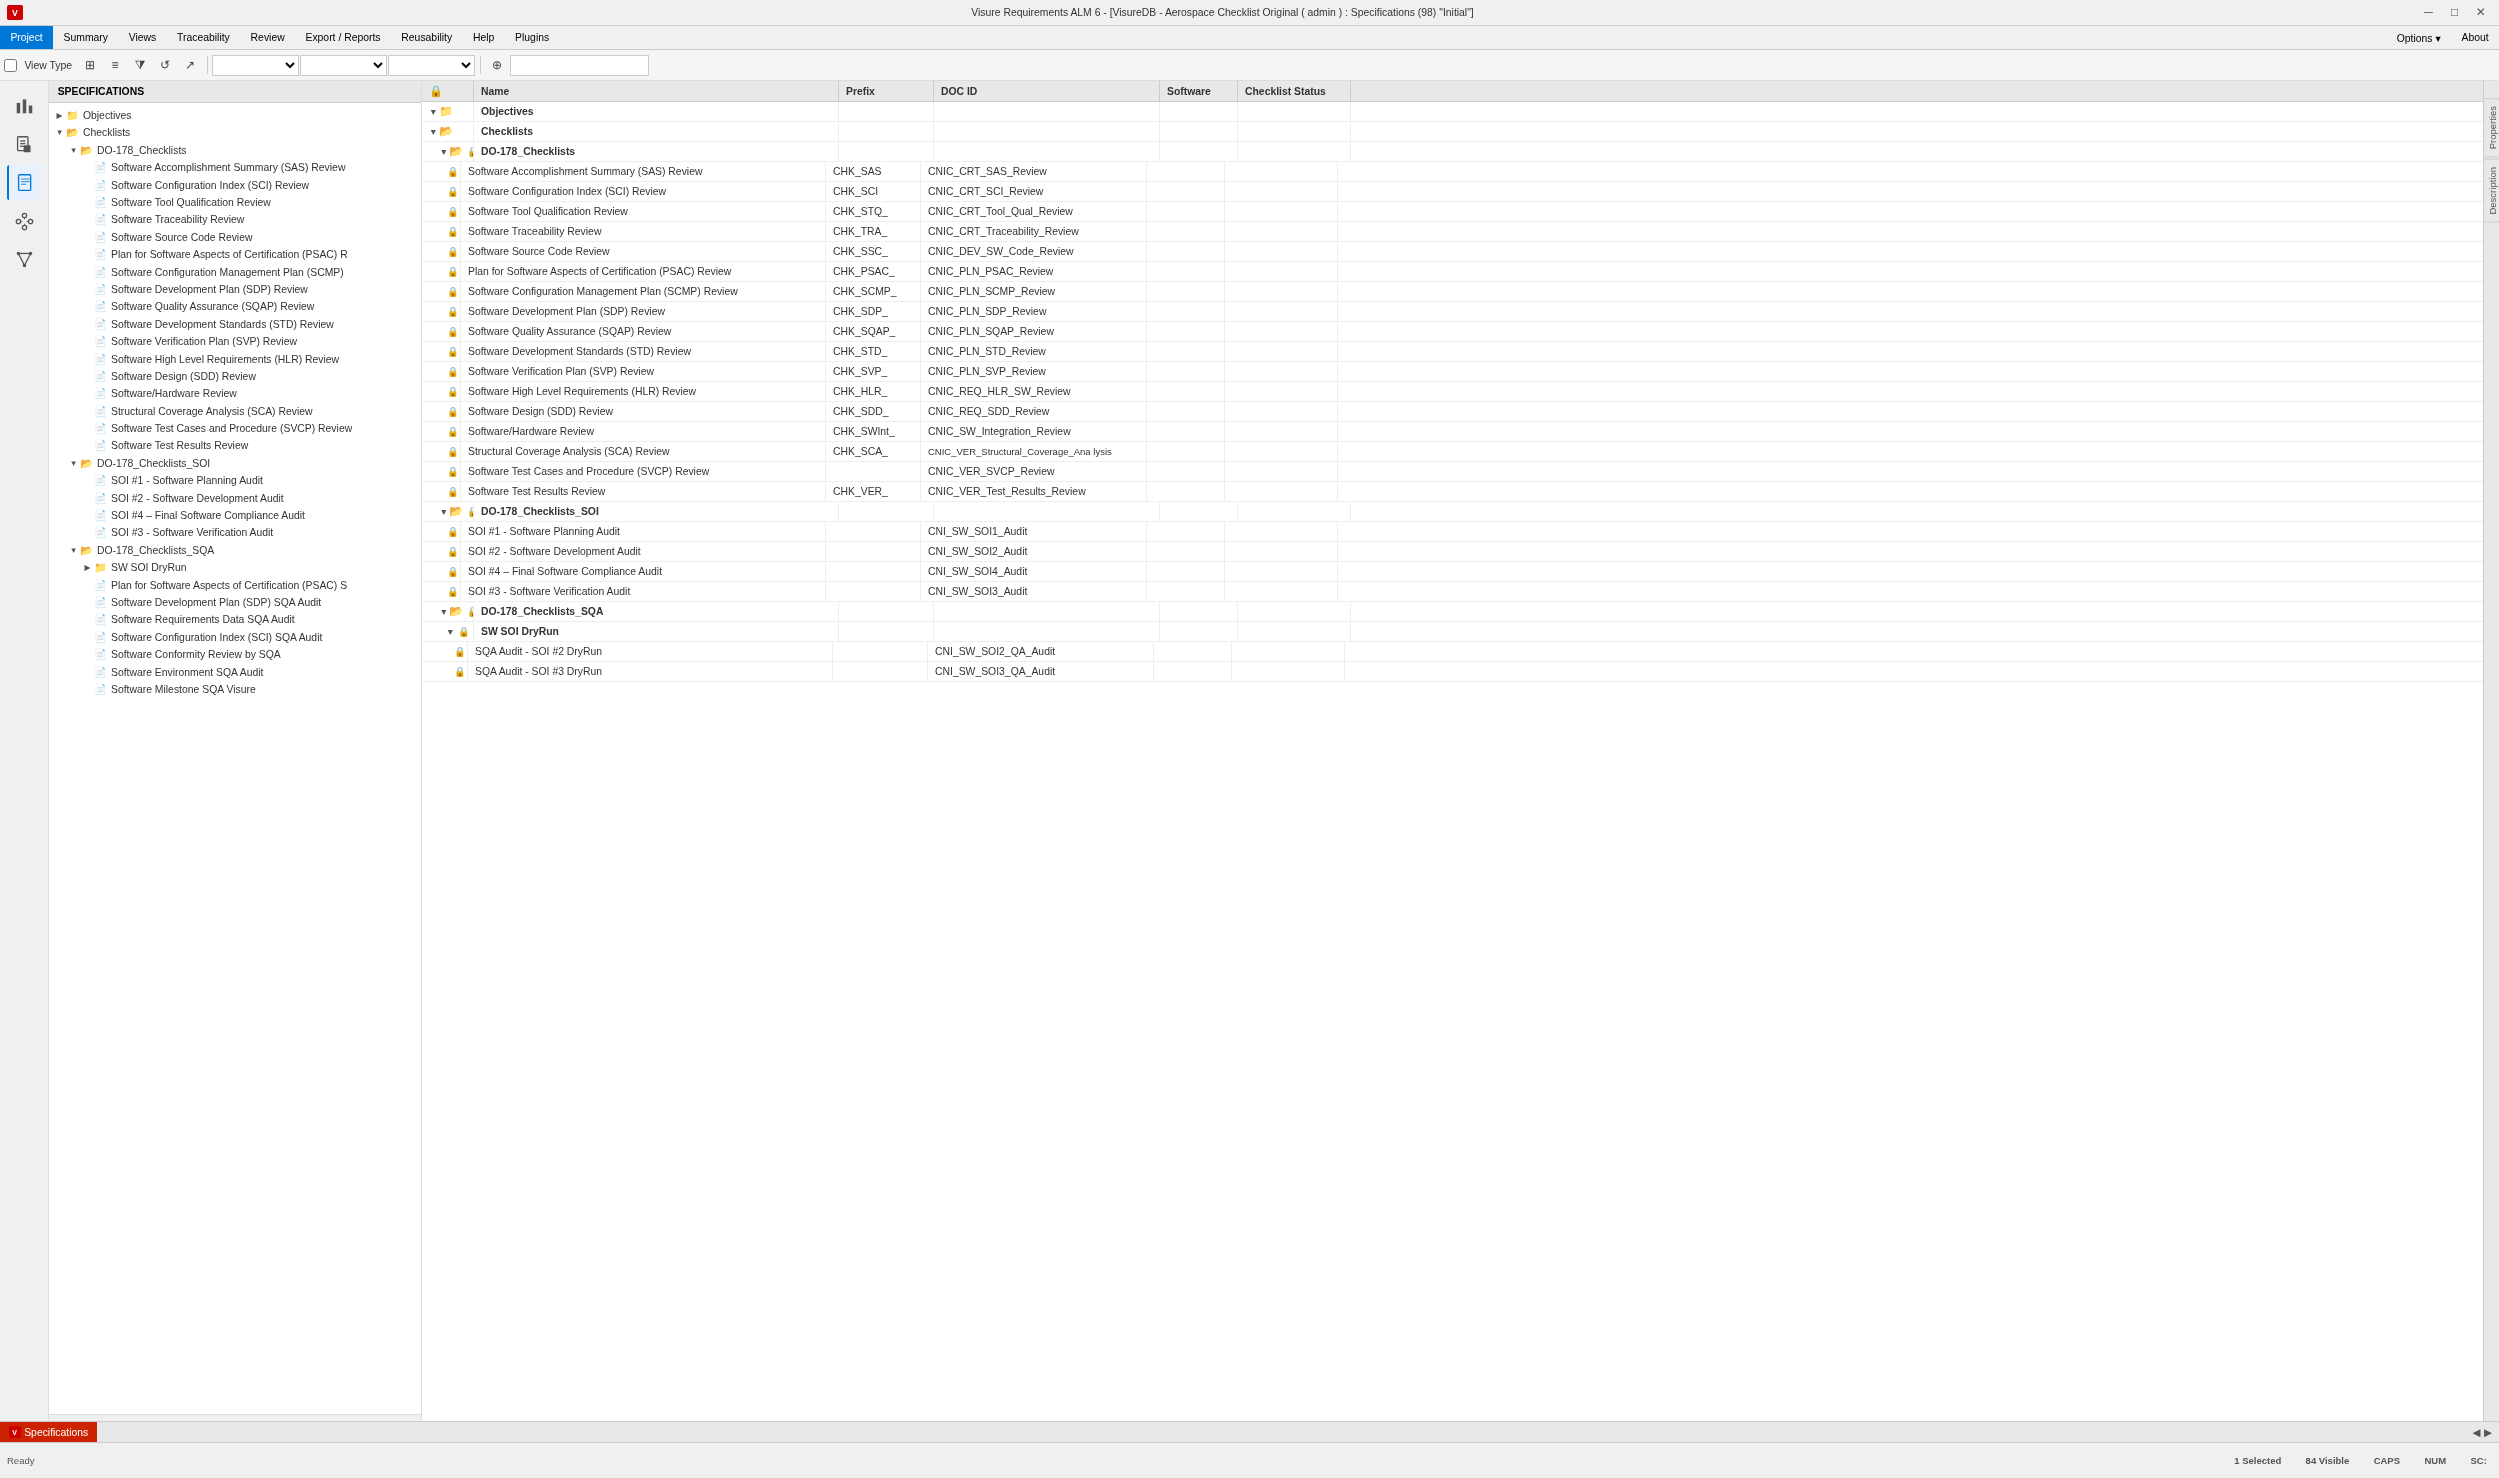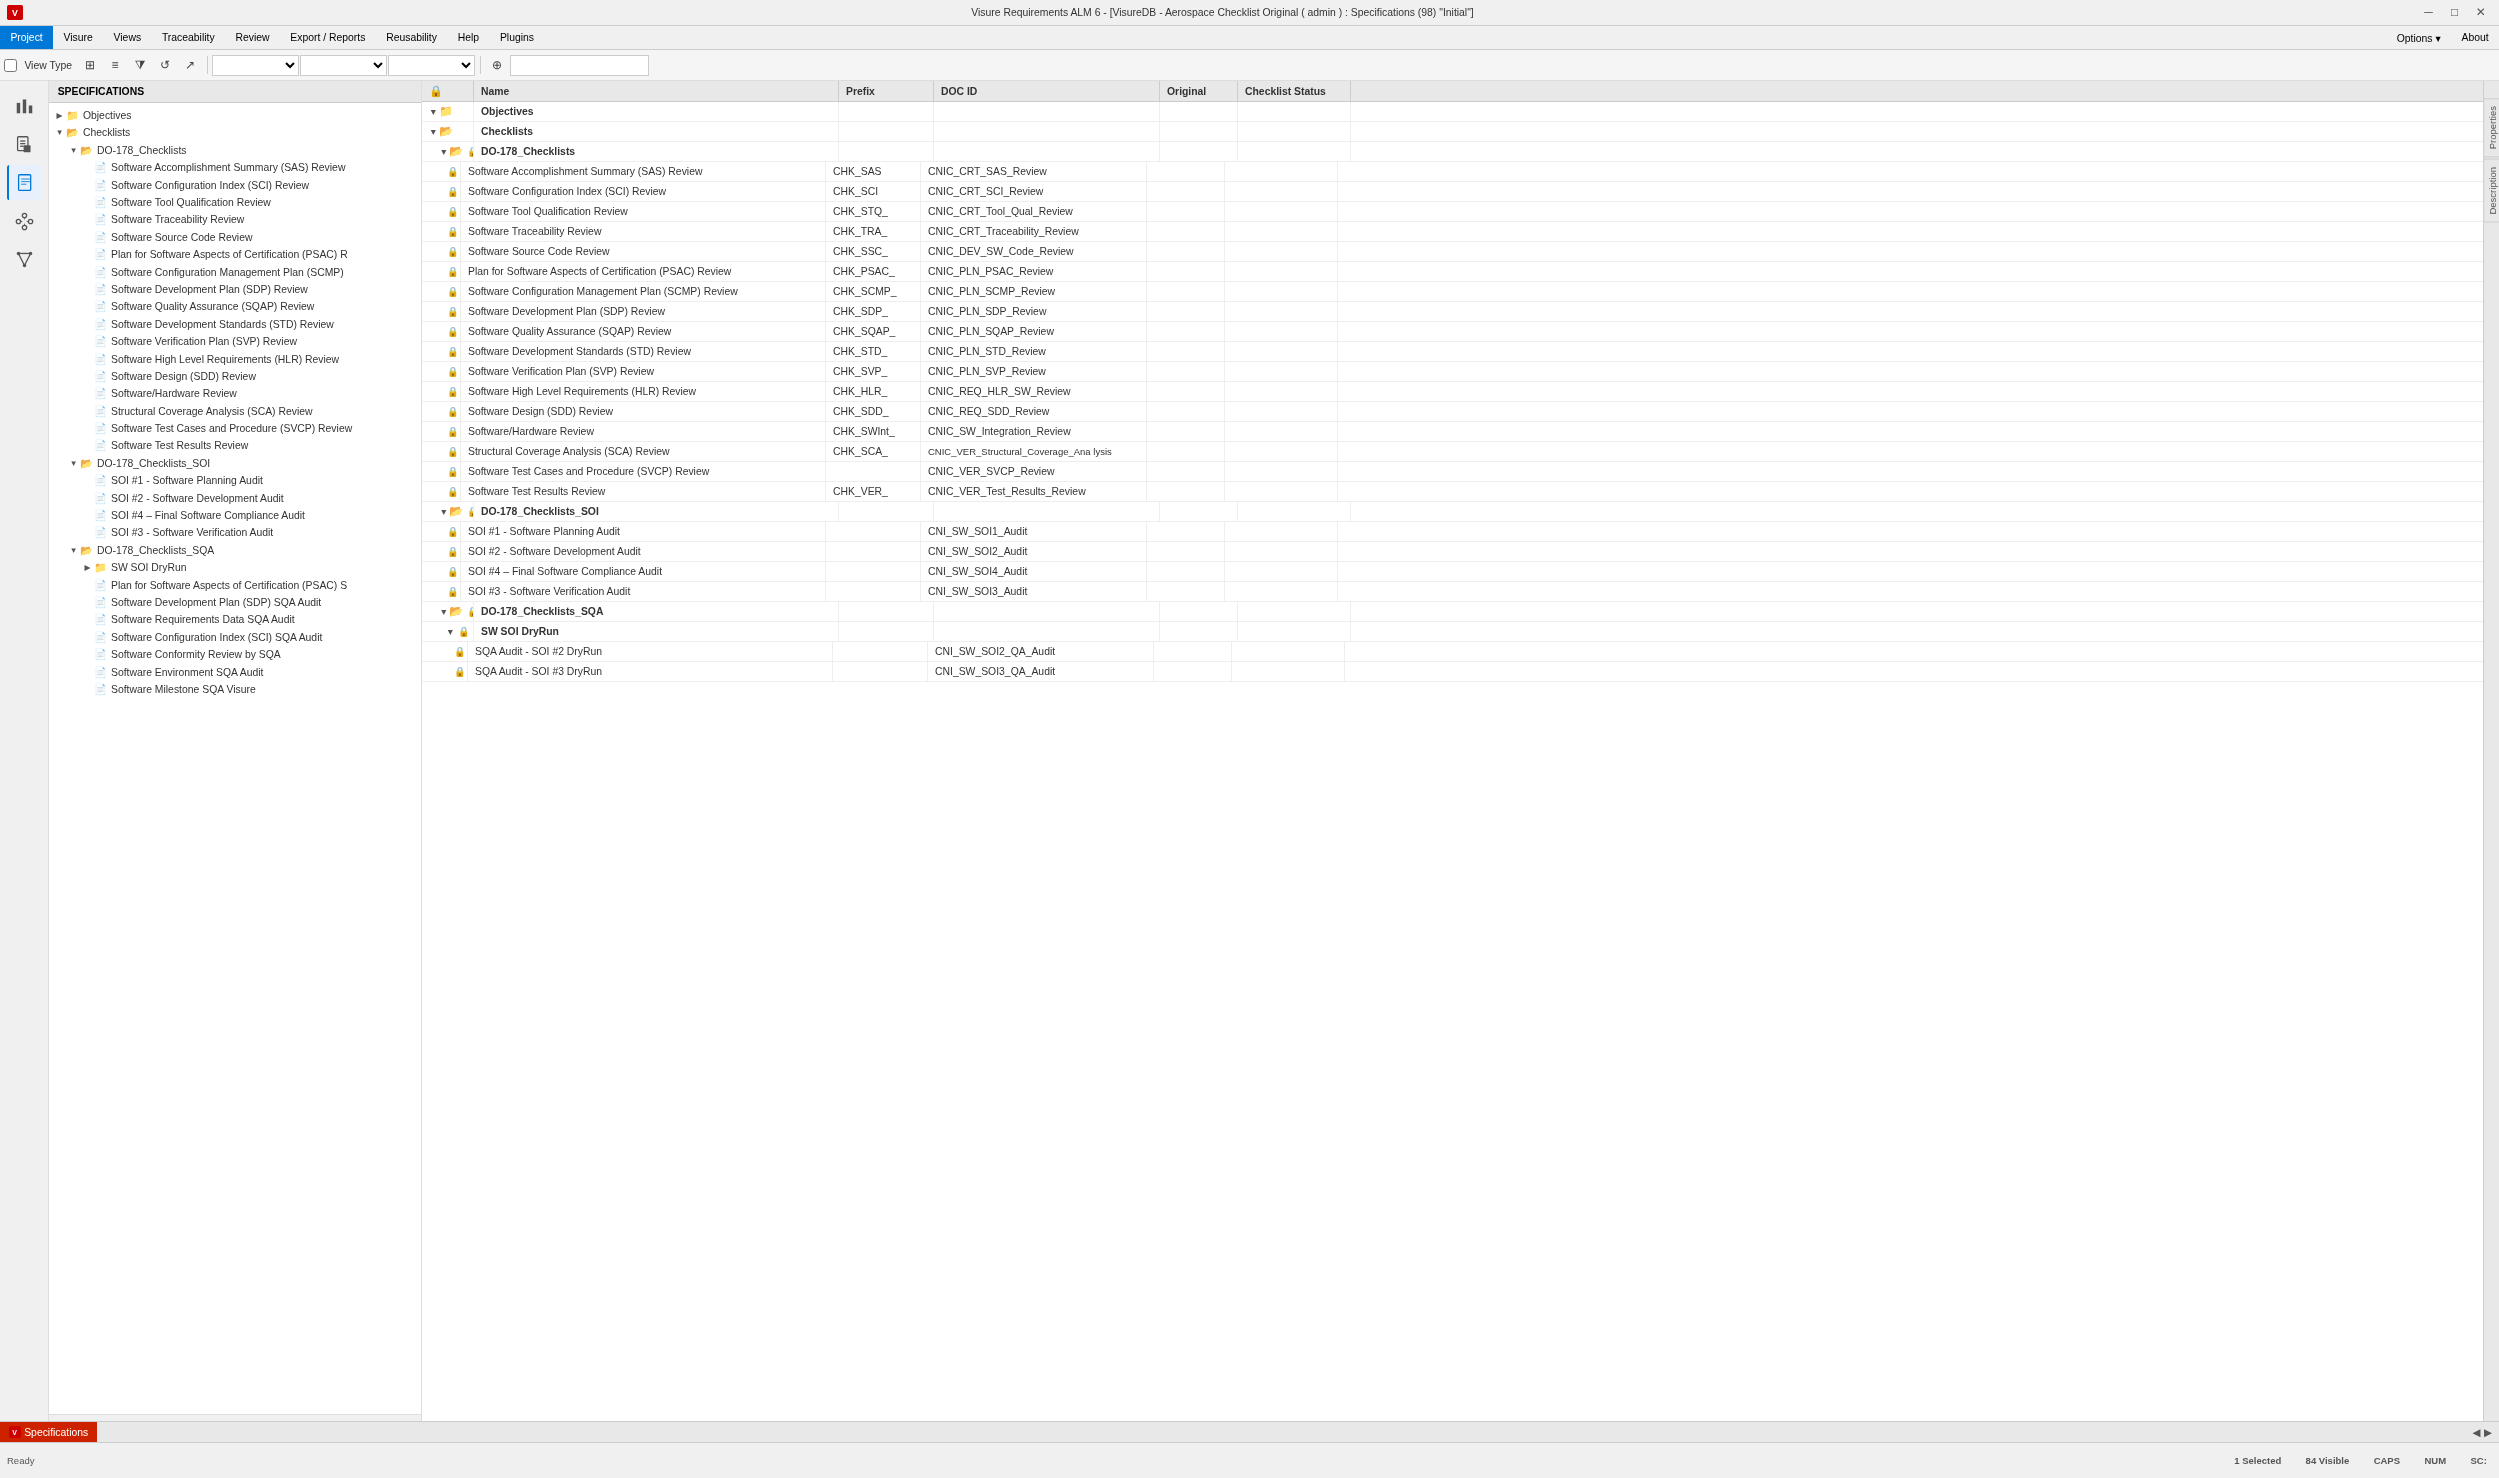--- a/index.html
+++ b/index.html
@@ -89,21 +89,21 @@
   <span class="title-bar-text">Visure Requirements ALM 6 - [VisureDB - Aerospace Checklist Original ( admin ) : Specifications (98) "Initial"]</span>
   <div class="title-bar-controls">
     <button class="title-bar-btn">─</button>
     <button class="title-bar-btn">□</button>
     <button class="title-bar-btn close">✕</button>
   </div>
 </div>
 
 <div class="menu-bar">
   <div class="menu-item active">Project</div>
-  <div class="menu-item">Visure</div>
+  <div class="menu-item">Summary</div>
   <div class="menu-item">Views</div>
   <div class="menu-item">Traceability</div>
   <div class="menu-item">Review</div>
   <div class="menu-item">Export / Reports</div>
   <div class="menu-item">Reusability</div>
   <div class="menu-item">Help</div>
   <div class="menu-item">Plugins</div>
   <div class="menu-right">
     <div class="menu-item">Options ▾</div>
     <div class="menu-item">About</div>
@@ -425,21 +425,21 @@
 
   <div class="grid-panel">
 
     <div class="grid-header">
       <div class="grid-header-cell col-expander">
         <span style="font-size:11.3px;color:#777">🔒</span>
       </div>
       <div class="grid-header-cell col-name">Name</div>
       <div class="grid-header-cell col-prefix">Prefix</div>
       <div class="grid-header-cell col-docid">DOC ID</div>
-      <div class="grid-header-cell col-revision">Original</div>
+      <div class="grid-header-cell col-revision">Software</div>
       <div class="grid-header-cell col-status">Checklist Status</div>
     </div>
 
     <div class="grid-content">
 
       <div class="grid-row">
         <div class="grid-cell col-expander">
           <span class="expand-btn">▼</span>
           <span class="folder-icon-sm">📁</span>
         </div>

